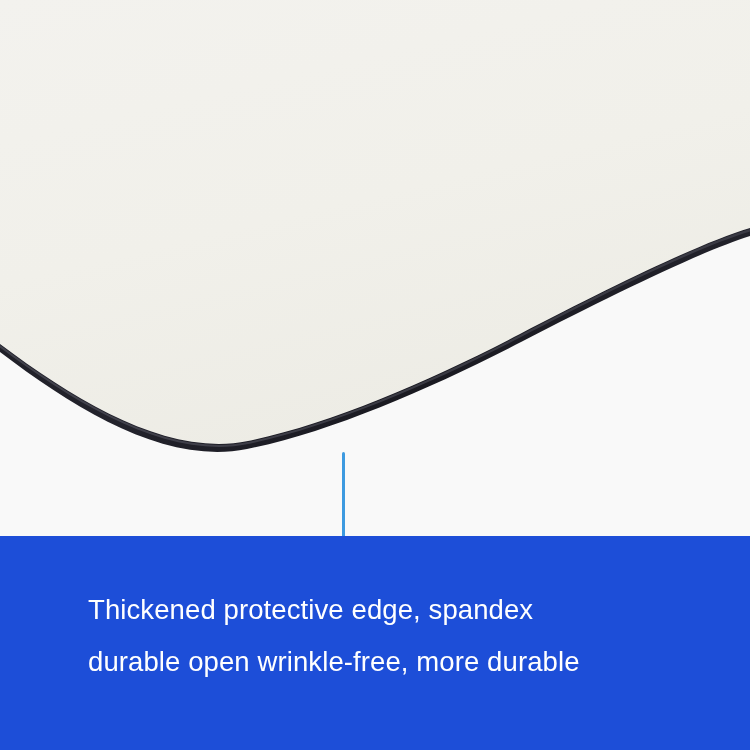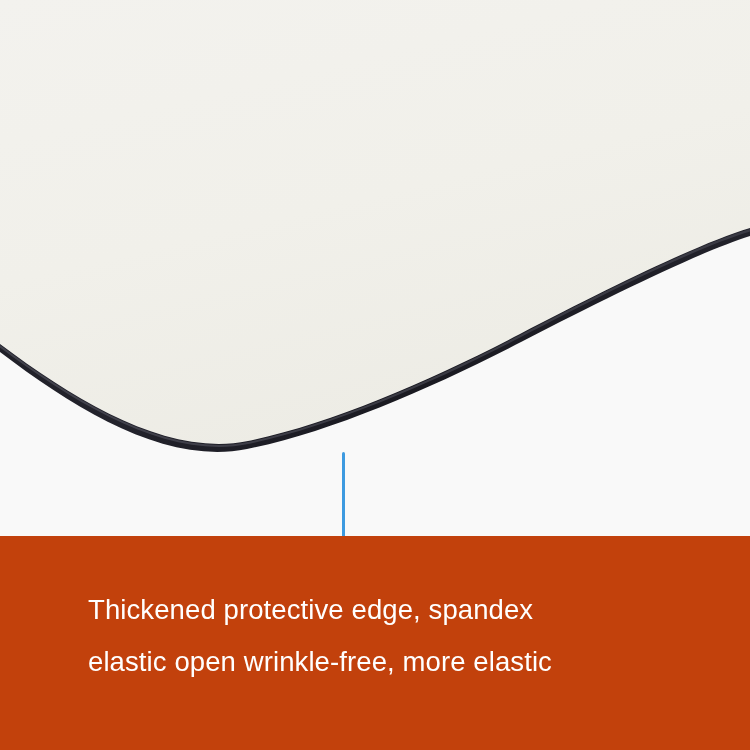--- a/index.html
+++ b/index.html
@@ -111,18 +111,18 @@
                C610,288 700,244 750,229
                L750,231.5
                C700,246.5 611,290 521,337
                C431,384 330,427 248,444
                C170,460 80,407 0,347.5 Z" fill="url(#hiGrad)"></path>
     </svg>
   </div>
 
   <div class="callout-line" style="background: rgb(61, 154, 224);"></div>
 
-  <div class="caption-panel" style="background: #c2410c;">
+  <div class="caption-panel" style="background: #1d4ed8;">
     <div class="caption-line" style="color: rgb(255, 255, 255);">Thickened protective edge, spandex</div>
-    <div class="caption-line" style="color: rgb(255, 255, 255);">elastic open wrinkle-free, more elastic</div>
+    <div class="caption-line" style="color: rgb(255, 255, 255);">durable open wrinkle-free, more durable</div>
   </div>
 
 </div>
 
 </body></html>

